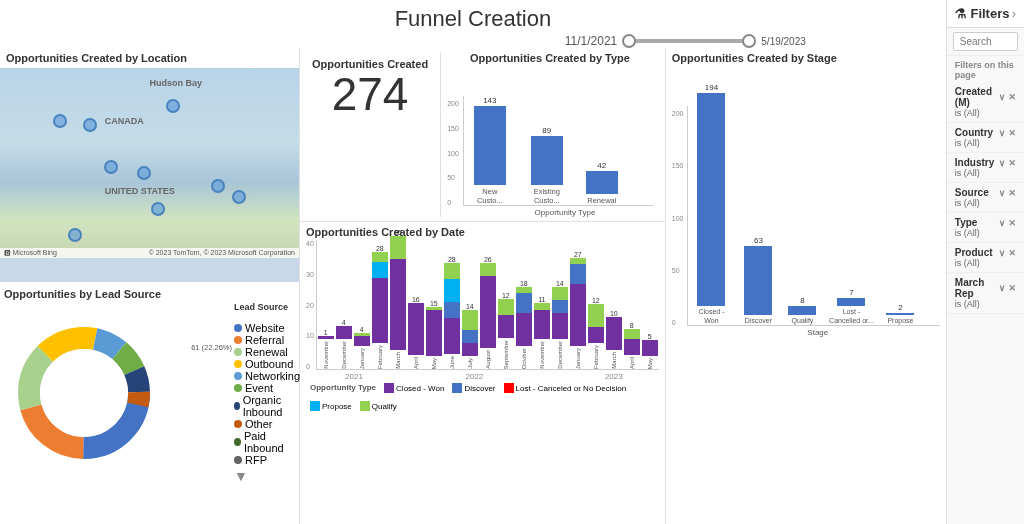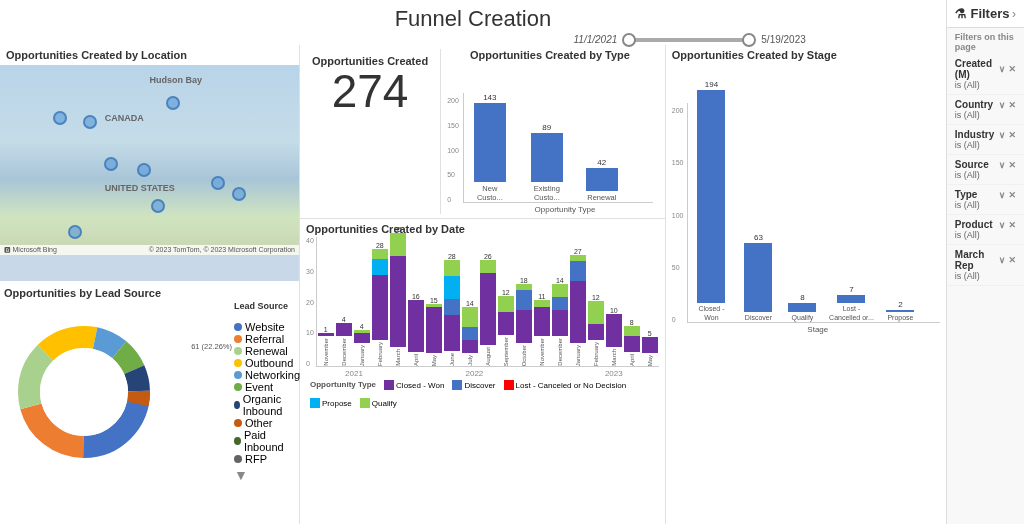--- a/index.html
+++ b/index.html
@@ -56,21 +56,21 @@
 
 <div class="main-container">
 
   <div class="content-area">
 
     <div class="header">
       <h1>Funnel Creation</h1>
     </div>
 
     <div class="date-slider-area">
-      <span style="font-size:10px;color:#555;font-style:italic;">11/1/2021</span>
+      <span style="font-size:12px;color:#555;">11/1/2021</span>
       <div style="position:relative;width:120px;height:4px;background:#ccc;border-radius:2px;margin:0 4px;">
         <div style="position:absolute;left:0;top:0;height:4px;background:#aaa;width:100%;border-radius:2px;"></div>
         <div style="width:14px;height:14px;background:#fff;border:2px solid #888;border-radius:50%;position:absolute;top:-5px;left:-7px;cursor:pointer;"></div>
         <div style="width:14px;height:14px;background:#fff;border:2px solid #888;border-radius:50%;position:absolute;top:-5px;right:-7px;cursor:pointer;"></div>
       </div>
       <span style="font-size:10px;color:#555;">5/19/2023</span>
     </div>
 
     <div class="dashboard-grid">
 
@@ -488,20 +488,23 @@
   </div>
 
   <div class="sidebar">
     <div class="sidebar-header">
       <div class="sidebar-title">
         <span>⚗</span>
         <span>Filters</span>
       </div>
       <span style="font-size:12px;color:#888;cursor:pointer;">›</span>
     </div>
+    <div class="sidebar-search">
+      <input type="text" placeholder="Search" style="">
+    </div>
     <div class="filters-label">Filters on this page</div>
 
     <div class="filter-item">
       <div class="filter-name">
         <span>Created (M)</span>
         <div class="filter-icons">
           <span class="filter-icon">∨</span>
           <span class="filter-icon">✕</span>
         </div>
       </div>

